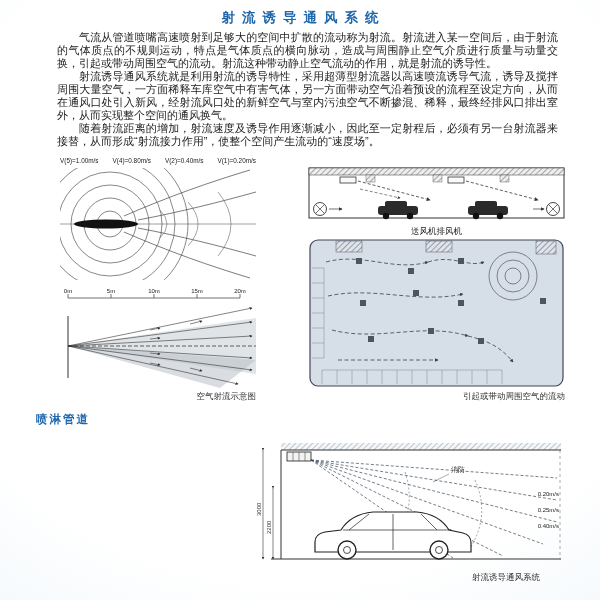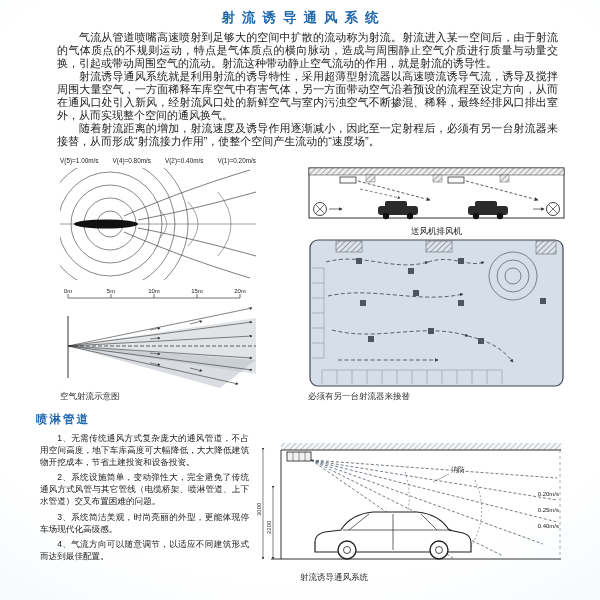--- a/index.html
+++ b/index.html
@@ -12,21 +12,21 @@
   .title {
     position:absolute; top:9px; left:0; width:600px; text-align:center;
     font-size:13.5px; font-weight:bold; color:#1e67ac; letter-spacing:7px; text-indent:7px;
   }
   .intro { position:absolute; top:31px; left:57px; width:501px; font-size:11px; line-height:13px; text-align:justify; color:#222; }
   .intro p { text-indent:2em; }
   .vlabels { position:absolute; top:157px; left:60px; width:196px; display:flex; justify-content:space-between; font-size:6.4px; color:#222; }
   .fig { position:absolute; }
   .fig svg { display:block; }
   svg text { font-family:"Liberation Sans","DejaVu Sans",sans-serif; }
-  .caption { position:absolute; font-size:8.5px; color:#333; text-align:left; }
+  .caption { position:absolute; font-size:8.5px; color:#333; text-align:right; }
   .cap-left  { top:391px; left:60px;  width:196px; }
   .cap-right { top:391px; left:308px; width:257px; }
   .cap-car   { top:572px; left:300px; width:240px; }
   .fanlabels { position:absolute; top:226px; left:308px; width:257px; display:flex; justify-content:center; font-size:8.5px; color:#222; padding:0 8px; }
   .feat-head { position:absolute; top:412px; left:36px; font-size:11.5px; font-weight:bold; color:#1e67ac; letter-spacing:2px; }
   .features { position:absolute; top:433px; left:40px; width:209px; font-size:8.6px; line-height:11.8px; text-align:justify; color:#222; }
   .features p { text-indent:2em; margin-bottom:4px; }
 </style>
 </head>
 <body>
@@ -211,30 +211,24 @@
         <line x1="4" y1="60" x2="16" y2="60"></line>
           <line x1="4" y1="75" x2="16" y2="75"></line>
         <line x1="4" y1="90" x2="16" y2="90"></line>
           <line x1="4" y1="105" x2="16" y2="105"></line>
         <line x1="4" y1="120" x2="16" y2="120"></line>
       </g>
     </svg>
   </div>
 
   <div class="caption cap-left">空气射流示意图</div>
-  <div class="caption cap-right">必须有另一台射流器来接替</div>
+  <div class="caption cap-right">引起或带动周围空气的流动</div>
 
   <div class="feat-head">喷淋管道</div>
 
-  <div class="features">
-    <p>1、无需传统通风方式复杂庞大的通风管道，不占用空间高度，地下车库高度可大幅降低，大大降低建筑物开挖成本，节省土建投资和设备投资。</p>
-    <p>2、系统设施简单，变动弹性大，完全避免了传统通风方式风管与其它管线（电缆桥架、喷淋管道、上下水管道）交叉布置困难的问题。</p>
-    <p>3、系统简洁美观，时尚亮丽的外型，更能体现停车场现代化高级感。</p>
-    <p>4、气流方向可以随意调节，以适应不同建筑形式而达到最佳配置。</p>
-  </div>
 
   <div class="fig" style="top:438px; left:255px;">
     <svg width="310" height="130" viewBox="0 0 310 130">
       <defs>
         <pattern id="hatchE" width="4" height="4" patternUnits="userSpaceOnUse" patternTransform="rotate(45)">
           <rect width="4" height="4" fill="#f4f7fa"></rect>
           <line x1="0" y1="0" x2="0" y2="4" stroke="#777" stroke-width="0.8"></line>
         </pattern>
         <marker id="arrE" viewBox="0 0 6 6" refX="5" refY="3" markerWidth="5" markerHeight="5" orient="auto">
           <path d="M0,0 L6,3 L0,6 Z" fill="#333"></path>

